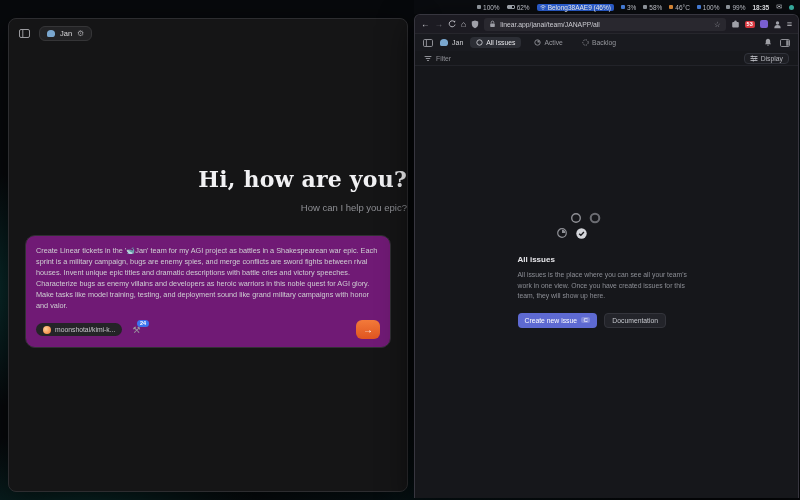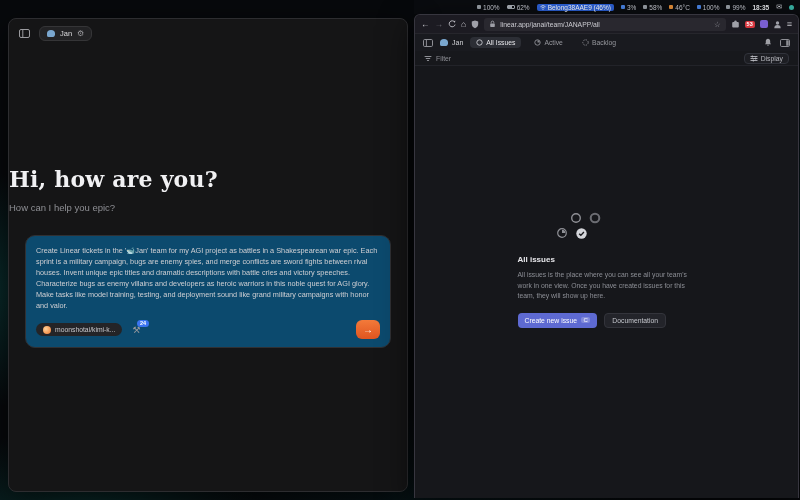--- a/index.html
+++ b/index.html
@@ -41,26 +41,26 @@
   }
   .jan-titlebar { display: flex; align-items: center; gap: 9px; padding: 7px 10px; }
   .icon-btn { color: #9b9b9f; display: inline-flex; align-items: center; cursor: default; }
   .jan-chip {
     display: inline-flex; align-items: center; gap: 5px;
     background: #222224; border: 1px solid #353537; border-radius: 6px;
     padding: 2px 7px; font-size: 7.5px; color: #dadadd;
   }
   .whale { width: 8px; height: 7px; background: #7aa7cf; border-radius: 55% 55% 45% 25%; display: inline-block; }
   .gear { color: #9b9b9f; font-size: 8px; }
-  .jan-center { text-align: left; margin-top: 118px; }
+  .jan-center { text-align: right; margin-top: 118px; }
   .jan-greeting { font-family: "DejaVu Serif", serif; font-size: 22px; font-weight: 600; color: #f1f1f3; letter-spacing: .2px; }
   .jan-subtitle { margin-top: 10px; font-size: 9.5px; color: #8e8f94; }
   .prompt-card {
     position: absolute; left: 16px; right: 16px; top: 216px;
-    background: #0c4a6e; border: 1px solid #303033; border-radius: 10px;
+    background: #701a75; border: 1px solid #303033; border-radius: 10px;
     padding: 9px 10px 8px;
   }
   .prompt-text { font-size: 7.3px; line-height: 1.52; color: #cfcfd3; }
   .prompt-toolbar { display: flex; align-items: center; gap: 10px; margin-top: 9px; }
   .model-chip {
     display: inline-flex; align-items: center; gap: 4px;
     background: #242427; border-radius: 10px; padding: 2.5px 7px;
     font-size: 6.8px; color: #c7c7cb;
   }
   .model-logo { width: 8px; height: 8px; border-radius: 50%; background: radial-gradient(circle at 35% 35%, #ffd29a, #f0762b); }

